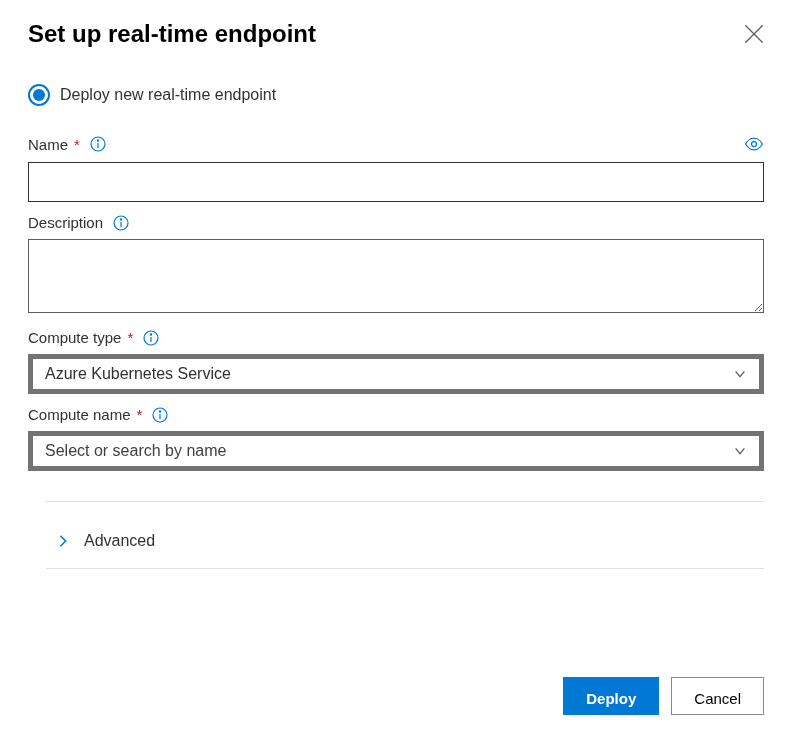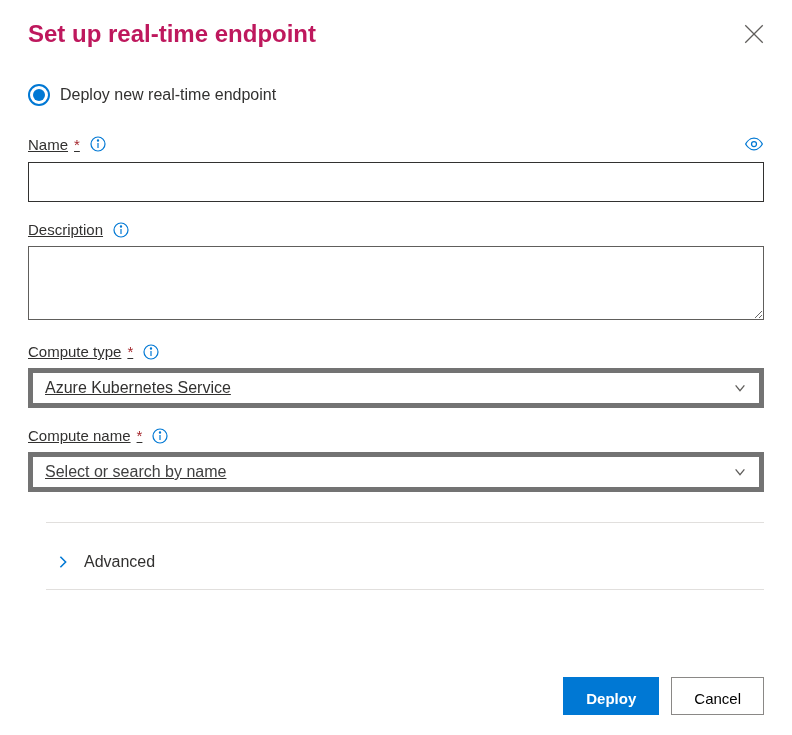--- a/index.html
+++ b/index.html
@@ -13,21 +13,21 @@
     }
     .header {
       display: flex;
       justify-content: space-between;
       align-items: flex-start;
       margin-bottom: 36px;
     }
     .title {
       font-size: 24px;
       font-weight: 600;
-      color: #be185d;
+      color: #000000;
     }
     .close {
       width: 20px;
       height: 20px;
       cursor: pointer;
       color: #605e5c;
       padding-top: 4px;
     }
     .radio-row {
       display: flex;
@@ -54,22 +54,21 @@
       border-color: #0078d4;
       border-width: 2px;
     }
     .radio-inner {
       width: 12px;
       height: 12px;
       border-radius: 50%;
       background: #0078d4;
     }
     .field {
-      margin-bottom: 19px;
-      text-decoration: underline;
+      margin-bottom: 12px;
     }
     .label-row {
       display: flex;
       align-items: center;
       justify-content: space-between;
       margin-bottom: 8px;
     }
     .label-left {
       display: flex;
       align-items: center;

